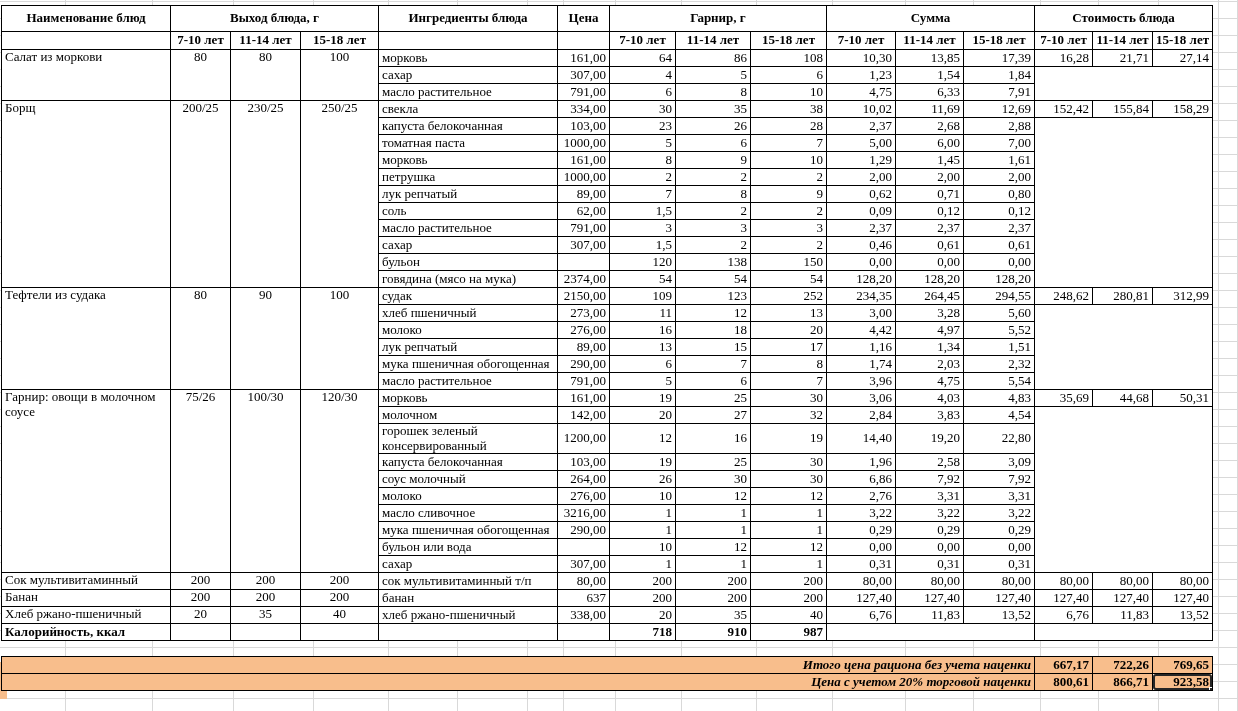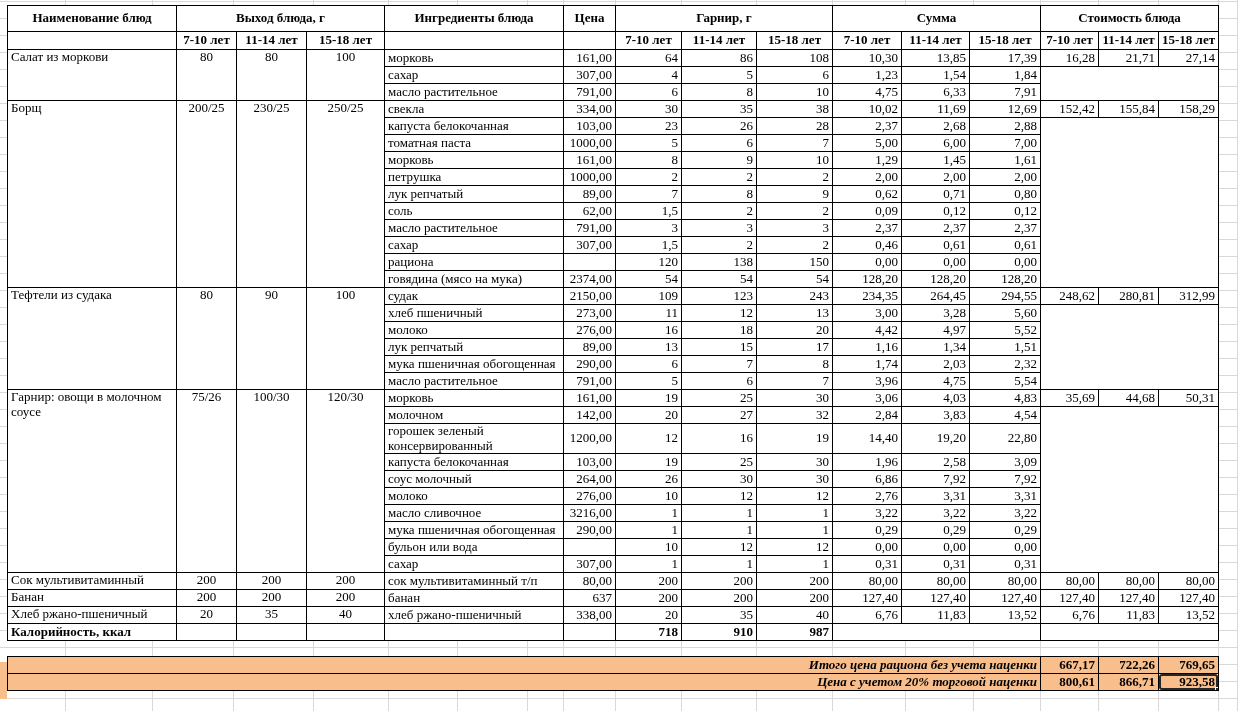--- a/index.html
+++ b/index.html
@@ -3,21 +3,21 @@
 <meta charset="utf-8">
 <style>
   :root { --hl:#F8BE8C; --grid:#d9d9d9; }
   * { box-sizing:border-box; }
   body { margin:0; background:#fff; font-family:"Liberation Serif", serif; }
   .sheet { position:relative; width:1238px; height:711px; overflow:hidden; background:#fff; }
   .gridlines { position:absolute; inset:0; }
   .gl-v { position:absolute; top:0; bottom:0; width:1px; background:var(--grid); }
   .gl-h { position:absolute; left:0; right:0; height:1px; background:var(--grid); }
   .orange-strip { position:absolute; left:0; width:7px; top:662px; height:37px; background:var(--hl); }
-  table.menu { border-collapse:collapse; table-layout:fixed; position:absolute; left:7px; top:5px; width:1211px;padding-left:36px; }
+  table.menu { border-collapse:collapse; table-layout:fixed; position:absolute; left:1px; top:5px; width:1211px;padding-left:36px; }
   td { border:1px solid #000; padding:0 3px; font-size:13px; line-height:1.12; height:17px; background:#fff; color:#000; vertical-align:middle; overflow:hidden; }
   thead td { font-weight:bold; text-align:center; }
   thead tr.h1 td { height:26px; }
   thead tr.h2 td { height:18px; }
   td.num { text-align:right; }
   td.ctr { text-align:center; }
   td.top { vertical-align:top; }
   td.bold { font-weight:bold; }
   tr.spacer td { border:none; background:transparent; height:16px; }
   tr.total td { background:var(--hl); height:17px; }
@@ -273,21 +273,21 @@
           <td>сахар</td>
           <td class="num">307,00</td>
           <td class="num">1,5</td>
           <td class="num">2</td>
           <td class="num">2</td>
           <td class="num">0,46</td>
           <td class="num">0,61</td>
           <td class="num">0,61</td>
         </tr>
         <tr>
-          <td>рациона</td>
+          <td>бульон</td>
           <td class="num"></td>
           <td class="num">120</td>
           <td class="num">138</td>
           <td class="num">150</td>
           <td class="num">0,00</td>
           <td class="num">0,00</td>
           <td class="num">0,00</td>
         </tr>
         <tr>
           <td>говядина (мясо на мука)</td>
@@ -301,21 +301,21 @@
         </tr>
         <tr>
           <td class="top" rowspan="6">Тефтели из судака</td>
           <td class="ctr top" rowspan="6">80</td>
           <td class="ctr top" rowspan="6">90</td>
           <td class="ctr top" rowspan="6">100</td>
           <td>судак</td>
           <td class="num">2150,00</td>
           <td class="num">109</td>
           <td class="num">123</td>
-          <td class="num">243</td>
+          <td class="num">252</td>
           <td class="num">234,35</td>
           <td class="num">264,45</td>
           <td class="num">294,55</td>
           <td class="num">248,62</td>
           <td class="num">280,81</td>
           <td class="num">312,99</td>
         </tr>
         <tr>
           <td>хлеб пшеничный</td>
           <td class="num">273,00</td>

